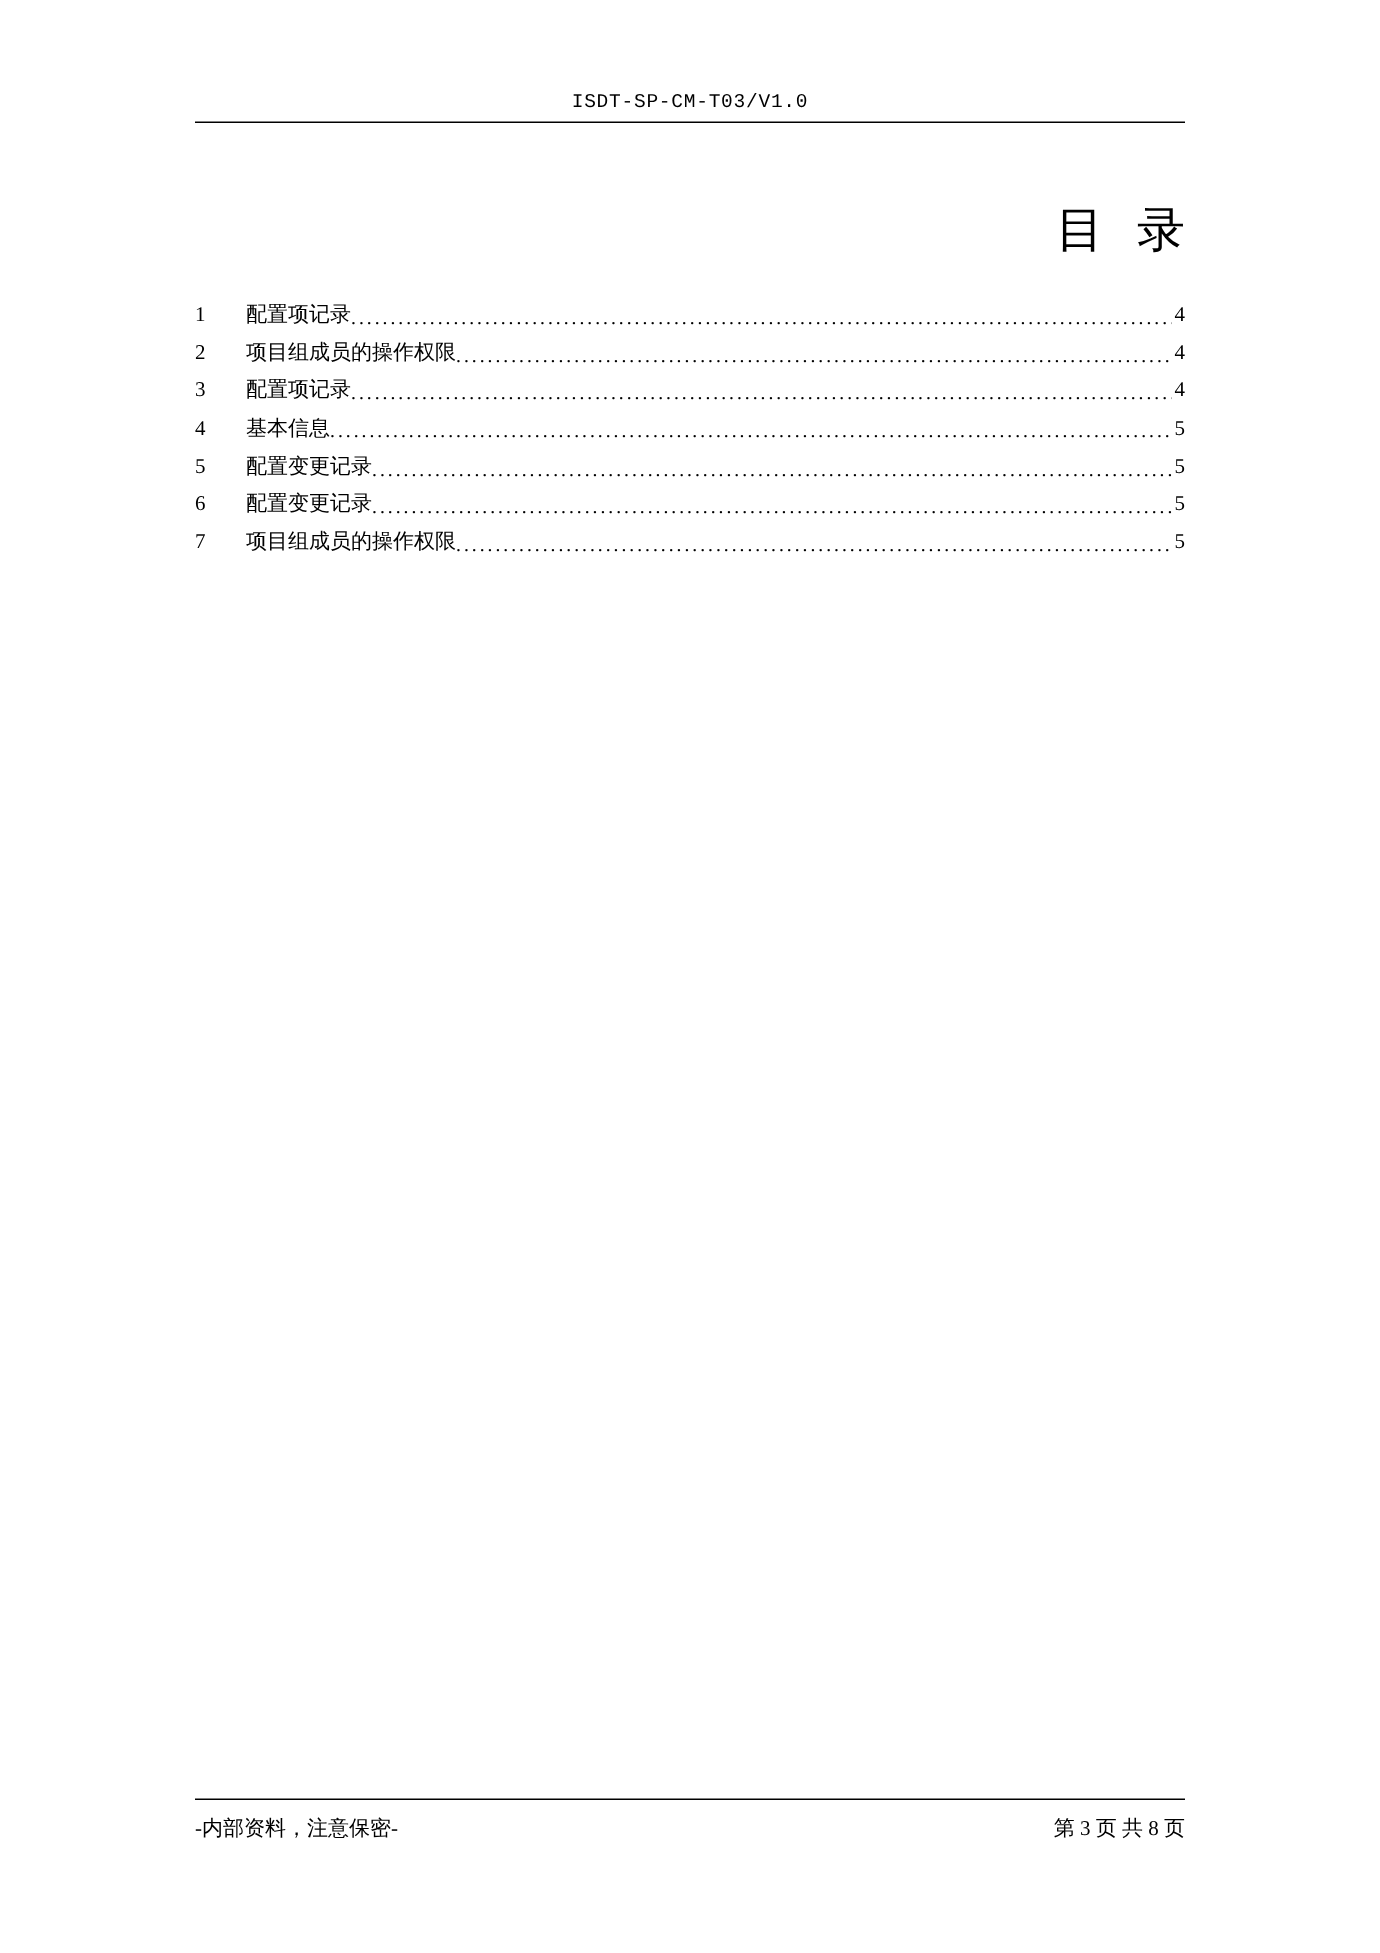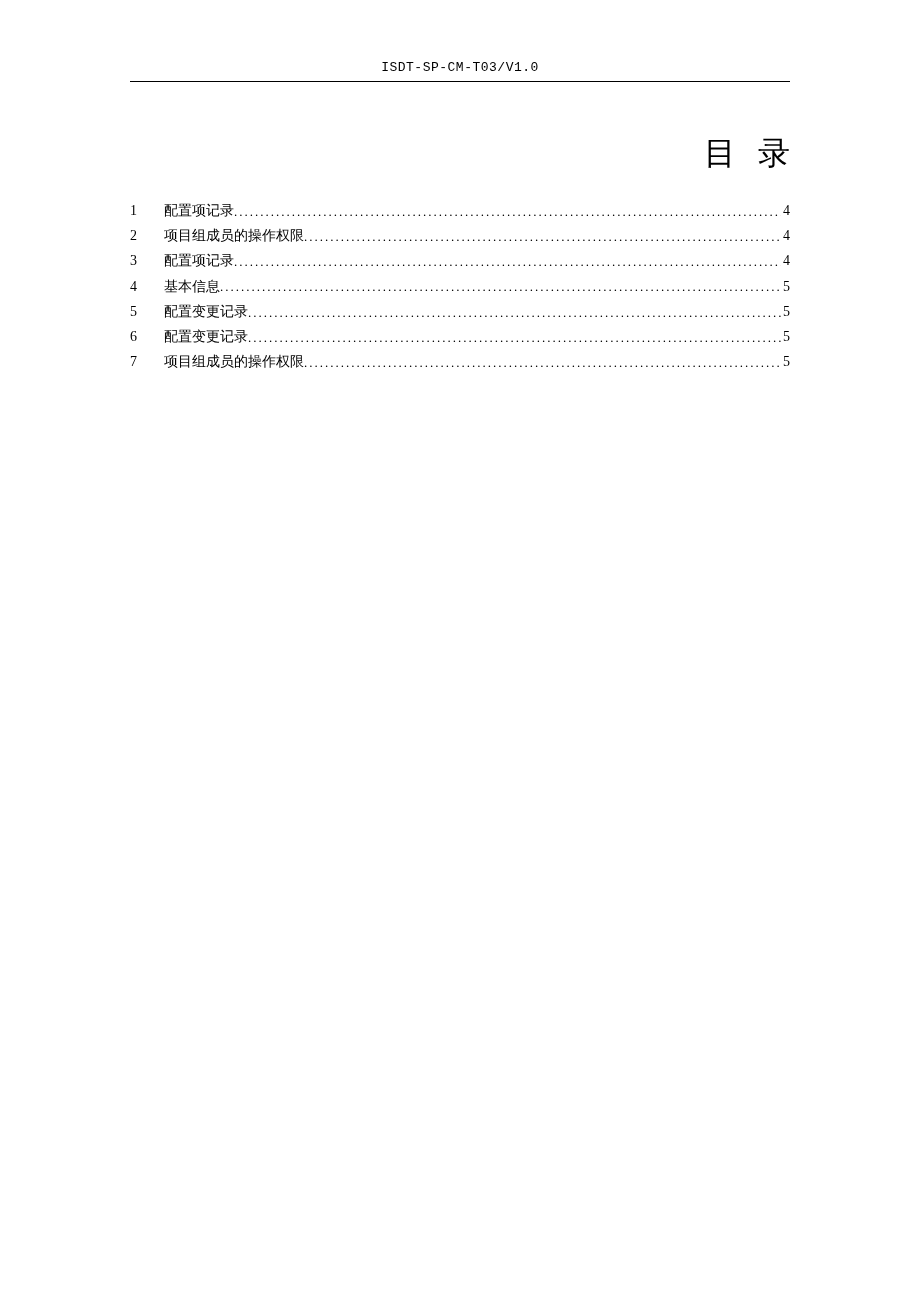--- a/index.html
+++ b/index.html
@@ -138,14 +138,20 @@
       <span class="toc-page">5</span>
     </div>
     <div class="toc-row">
       <span class="toc-num">7</span>
       <span class="toc-label">项目组成员的操作权限</span>
       <span class="toc-dots"></span>
       <span class="toc-page">5</span>
     </div>
   </div>
 
+  <div class="footer">
+    <div class="footer-left">-内部资料，注意保密-</div>
+    <div class="footer-right">
+      <span>第 </span><span class="n">3</span><span> 页 共 </span><span class="n">8</span><span> 页</span>
+    </div>
+  </div>
 
 </div>
 
 </body></html>

